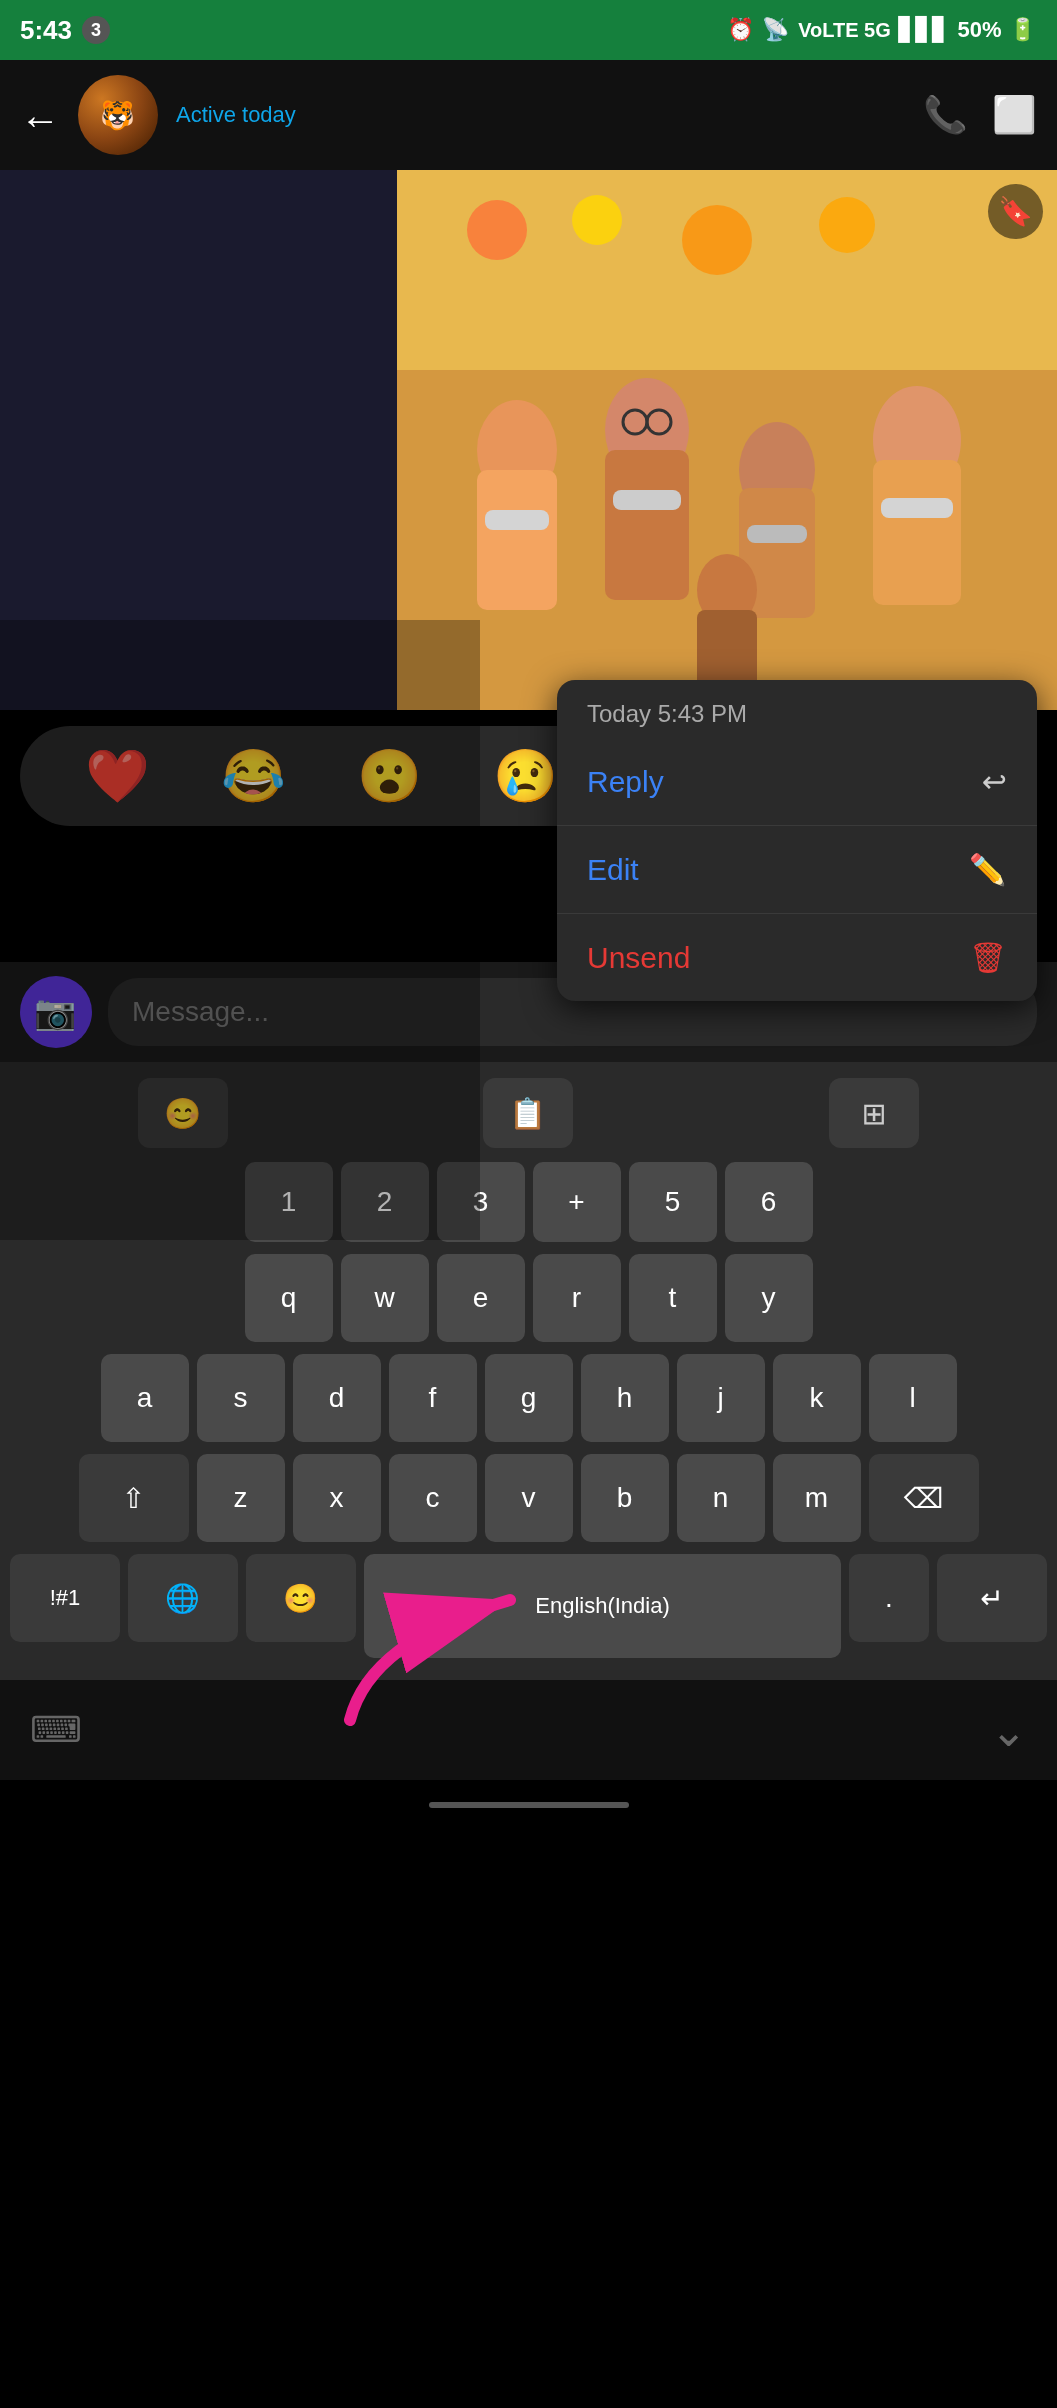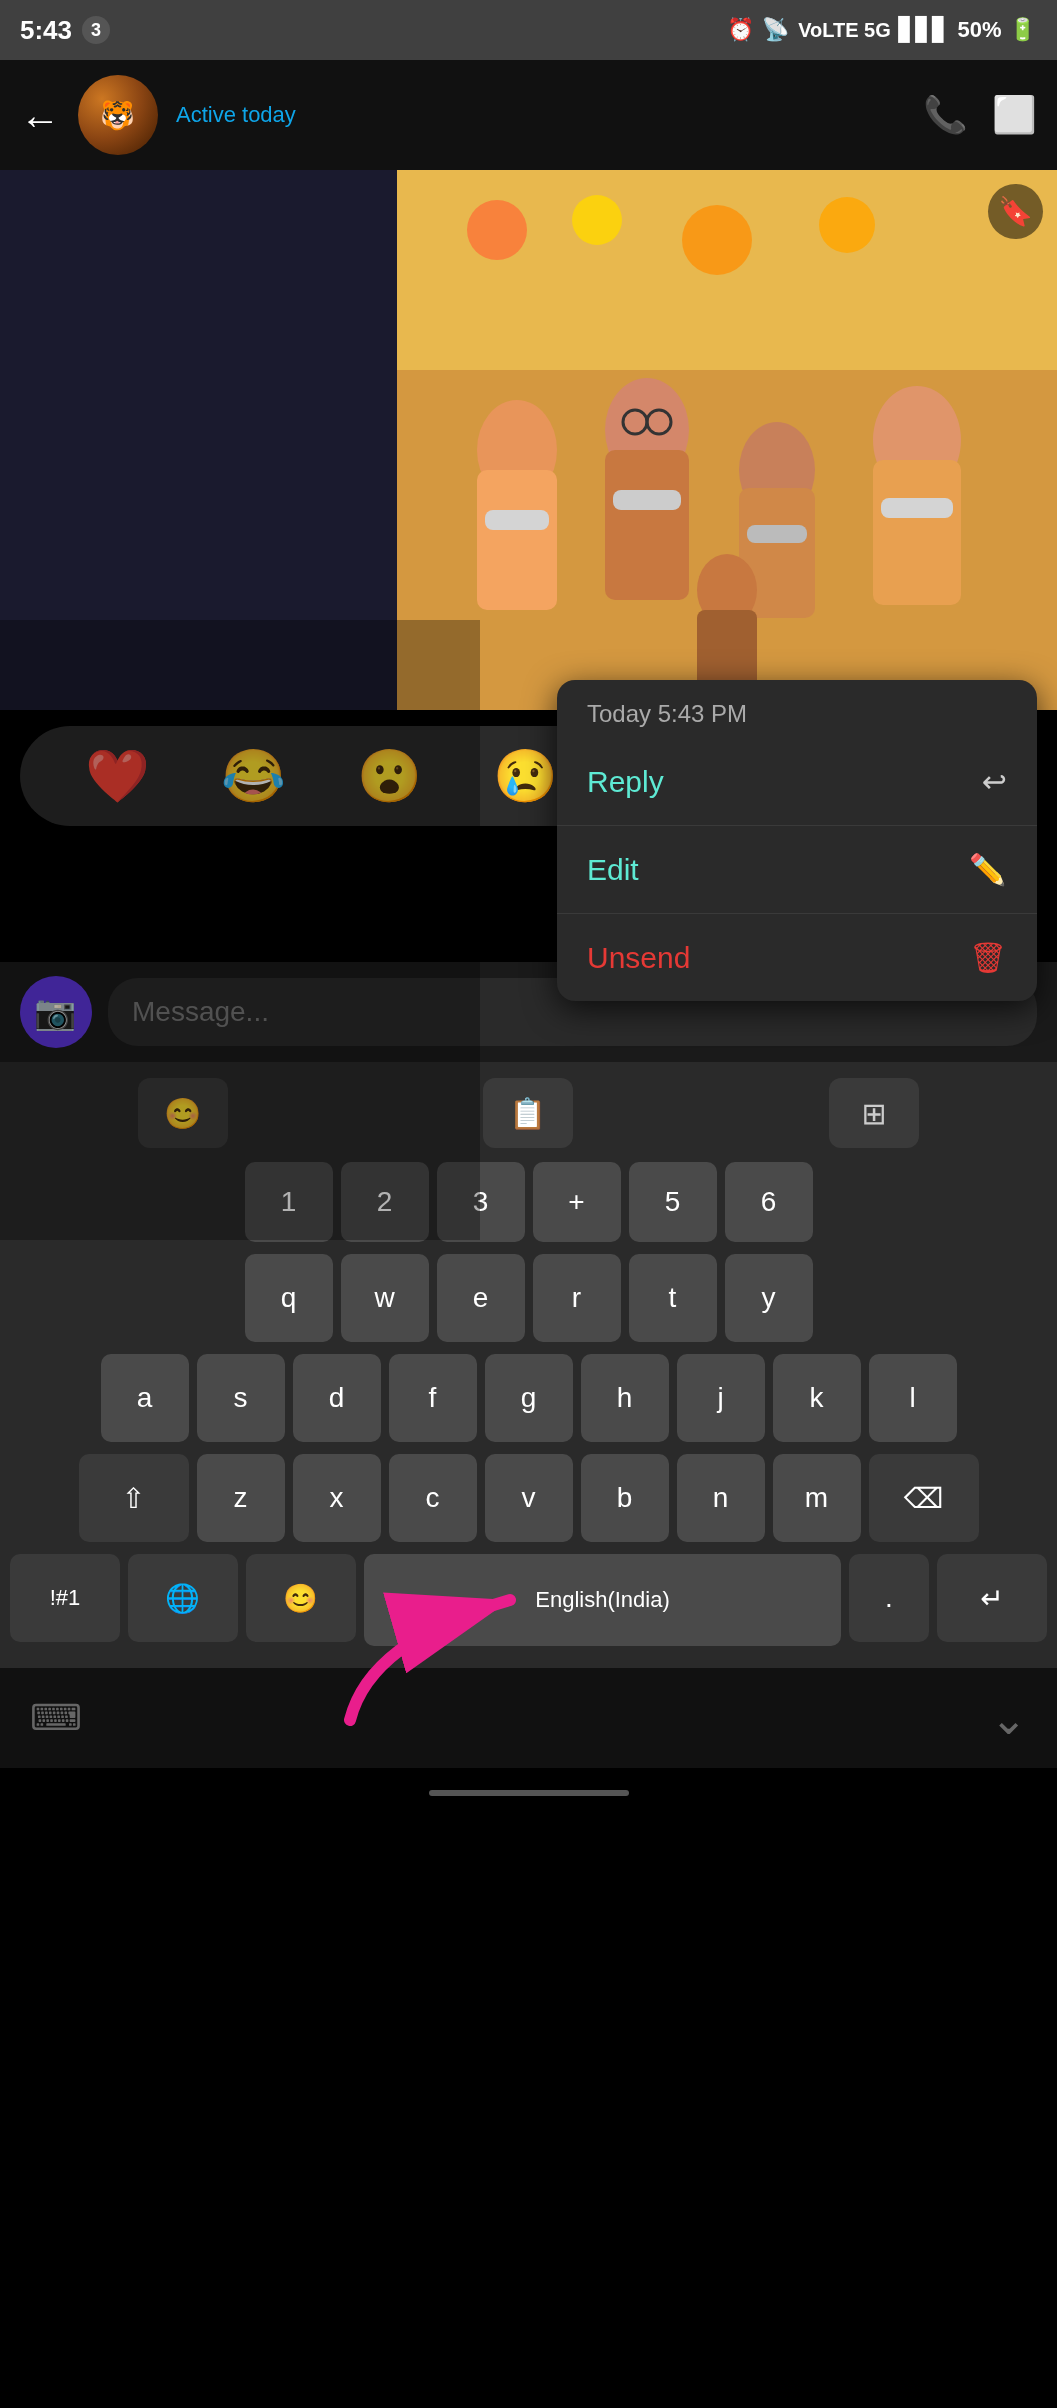--- a/index.html
+++ b/index.html
@@ -13,21 +13,21 @@
       position: relative;
     }
 
     
     .status-bar {
       display: flex;
       justify-content: space-between;
       align-items: center;
       padding: 8px 20px;
       height: 60px;
-      background: #404040;
+      background: #15803d;
       color: #fff;
       font-size: 26px;
       font-weight: 600;
     }
     .status-left { display: flex; align-items: center; gap: 10px; }
     .status-right { display: flex; align-items: center; gap: 8px; font-size: 22px; }
     .notif-badge {
       background: #555;
       border-radius: 50%;
       width: 28px; height: 28px;
@@ -156,21 +156,21 @@
     }
     .context-item {
       display: flex;
       align-items: center;
       justify-content: space-between;
       padding: 26px 30px;
       cursor: pointer;
       border-bottom: 1px solid #3a3a3a;
     }
     .context-item:last-child { border-bottom: none; }
-    .context-label { font-size: 30px; color: #5eead4; }
+    .context-label { font-size: 30px; color: #3b82f6; }
     .context-label.unsend { color: #e53935; }
     .context-icon { font-size: 30px; color: #ccc; }
     .context-icon.unsend { color: #e53935; }
 
     
     .input-area {
       background: #1a1a1a;
       padding: 16px 20px;
       display: flex;
       align-items: center;
@@ -558,21 +558,21 @@
   <div class="key-row">
     <div class="key key-bottom key-wide" style="width:110px;">
       <span style="font-size:22px;">!#1</span>
     </div>
     <div class="key key-bottom key-wide" style="width:110px;">
       <span>🌐</span>
     </div>
     <div class="key key-bottom key-wide" style="width:110px;">
       <span>😊</span>
     </div>
-    <div class="key key-space key-wide" style="flex:1;height:92px;font-size:22px;padding:0 12px;">
+    <div class="key key-space key-wide" style="flex:1;height:104px;font-size:22px;padding:0 12px;">
       <span>English(India)</span>
     </div>
     <div class="key key-period key-wide" style="width:80px;height:88px;">
       <span>.</span>
     </div>
     <div class="key key-enter key-wide" style="width:110px;height:88px;">
       <span>↵</span>
     </div>
   </div>
 </div>

